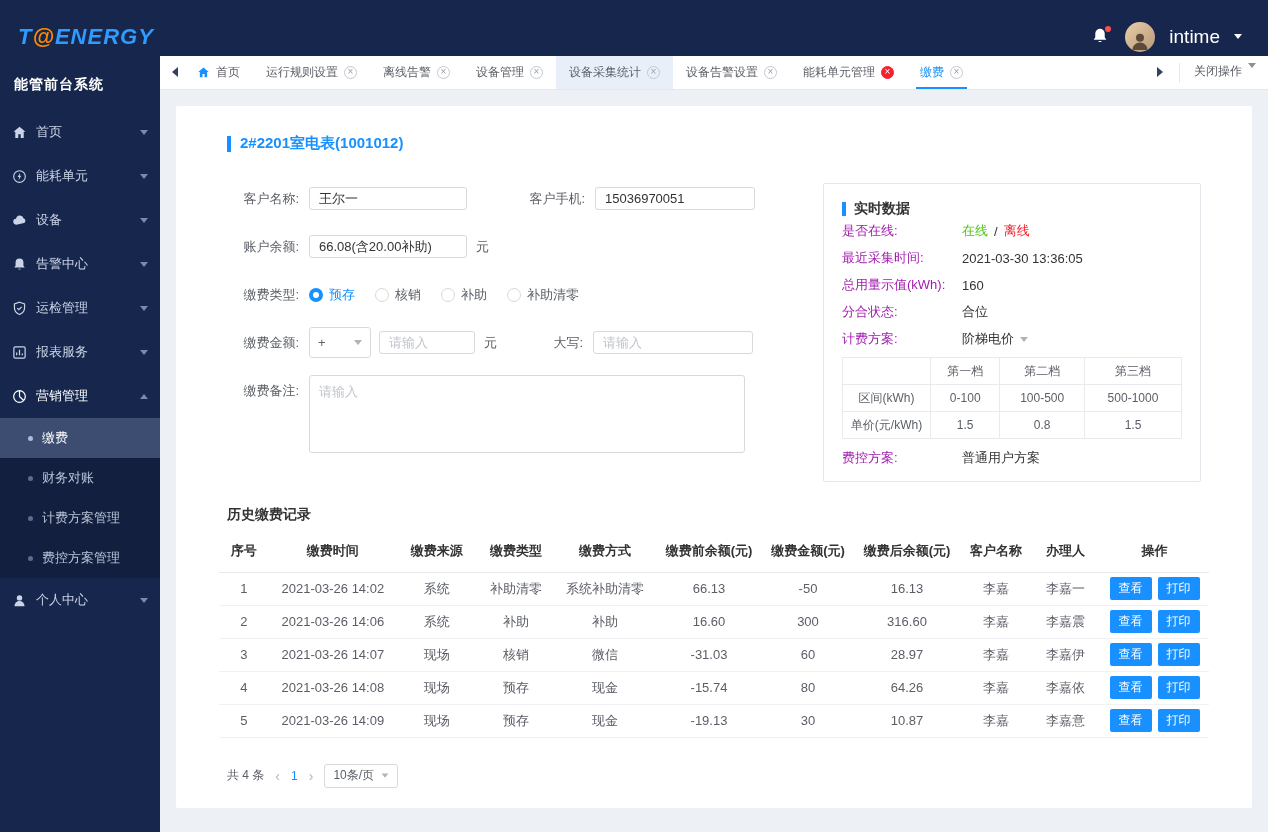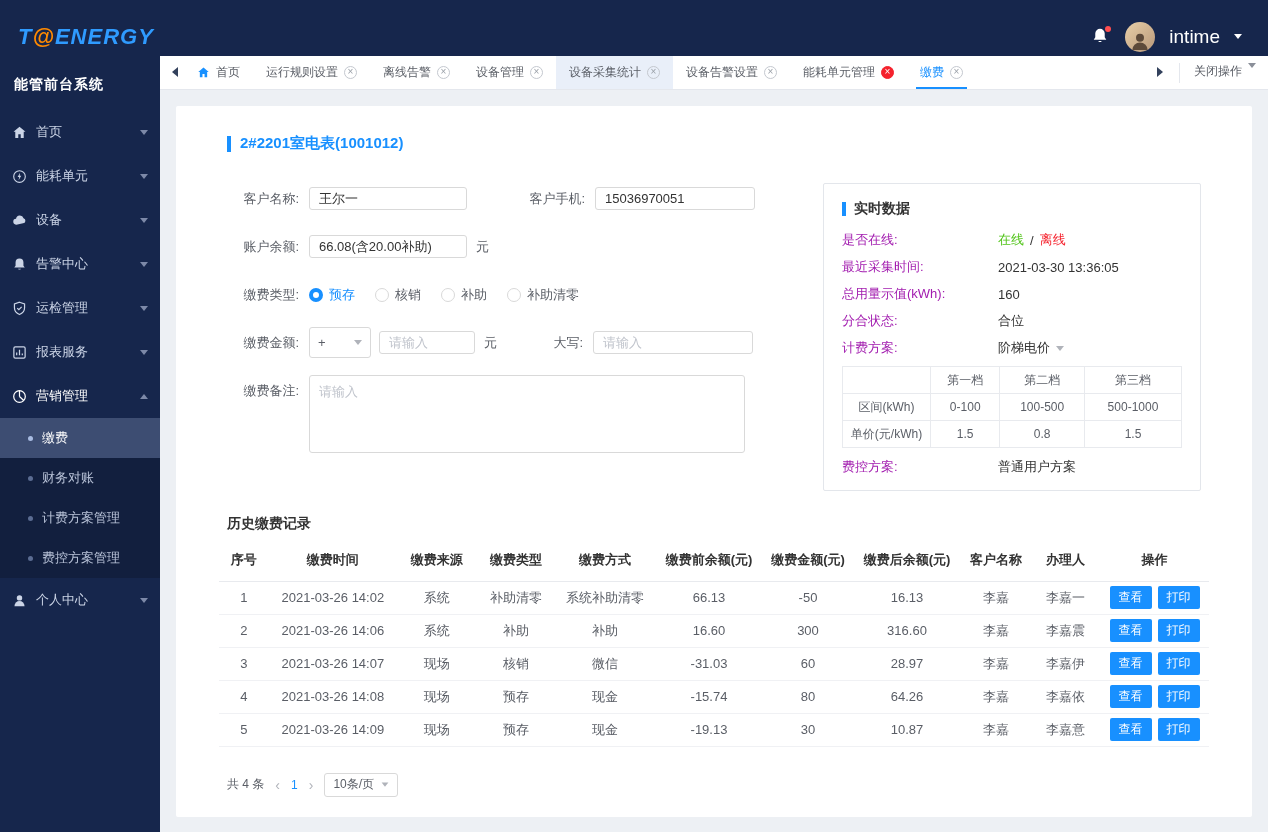--- a/index.html
+++ b/index.html
@@ -83,25 +83,25 @@
   .radio.checked { color: #1890ff; }
   .sign-select { width: 62px; height: 31px; border: 1px solid #d9d9d9; border-radius: 3px; display: flex; align-items: center; justify-content: space-between; padding: 0 8px; color: #5a5e66; margin-right: 8px; cursor: pointer; }
   .sign-select .caret { color: #b0b3ba; }
   .in-amount { width: 96px; }
   .lbl-cap { margin-left: 40px; width: 46px; }
   .in-capital { width: 160px; }
   .textarea { width: 436px; height: 78px; border: 1px solid #d9d9d9; border-radius: 3px; padding: 7px 9px; font-size: 13px; resize: none; outline: none; font-family: inherit; }
 
   
   .rt-panel { margin-left: auto; margin-right: 8px; width: 378px; border: 1px solid #e3e6eb; border-radius: 2px; padding: 16px 18px 14px; }
-  .rt-title { font-weight: 700; font-size: 14px; color: #333; display: flex; align-items: center; gap: 8px; margin-bottom: 13px; }
+  .rt-title { font-weight: 700; font-size: 14px; color: #333; display: flex; align-items: center; gap: 8px; margin-bottom: 4px; }
   .rt-title::before { content: ""; width: 4px; height: 14px; background: #1890ff; }
   .rt-row { display: flex; align-items: center; margin-bottom: 9px; }
   .rt-label { width: 120px; color: #a21caf; flex: none; }
-  .rt-value { color: #333; display: flex; align-items: center; gap: 6px; margin-left: 36px; }
+  .rt-value { color: #333; display: flex; align-items: center; gap: 6px; }
   .green { color: #52c41a; } .red { color: #f5222d; }
   .rt-caret { color: #b0b3ba; }
   .tier-table { width: 100%; border-collapse: collapse; margin: 3px 0 10px; font-size: 12px; color: #5a5e66; }
   .tier-table td { border: 1px solid #e8eaee; height: 27px; text-align: center; }
   .tier-table td:first-child { width: 88px; }
 
   
   .hist-title { font-weight: 700; font-size: 14px; margin: 24px 0 0; padding-left: 8px; color: #333; }
   .hist-table { width: 100%; border-collapse: collapse; font-size: 13px; margin-top: 6px; }
   .hist-table th { color: #333; font-weight: 600; height: 42px; border-bottom: 1px solid #e8eaee; text-align: center; }

